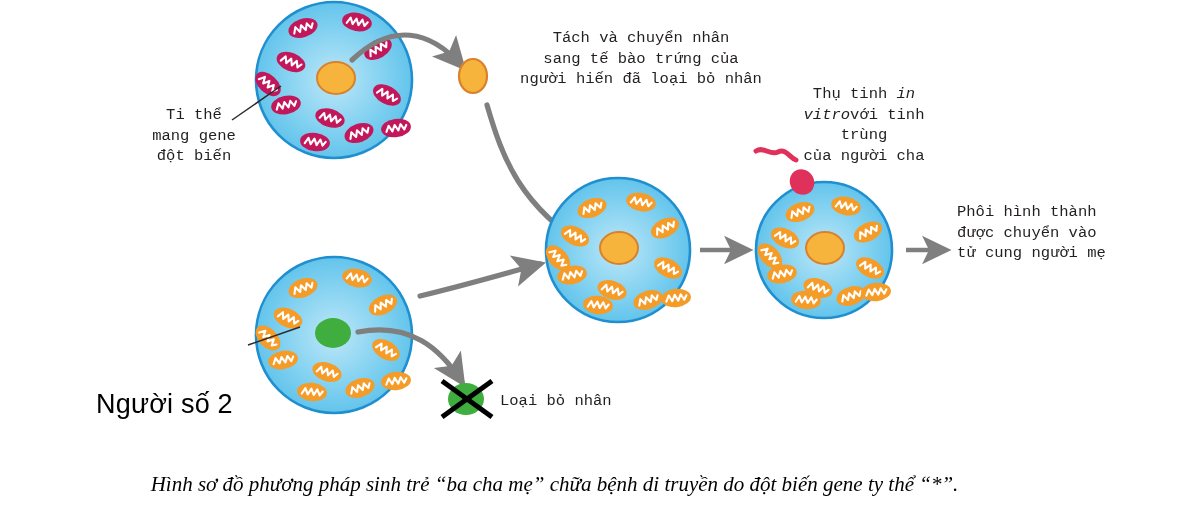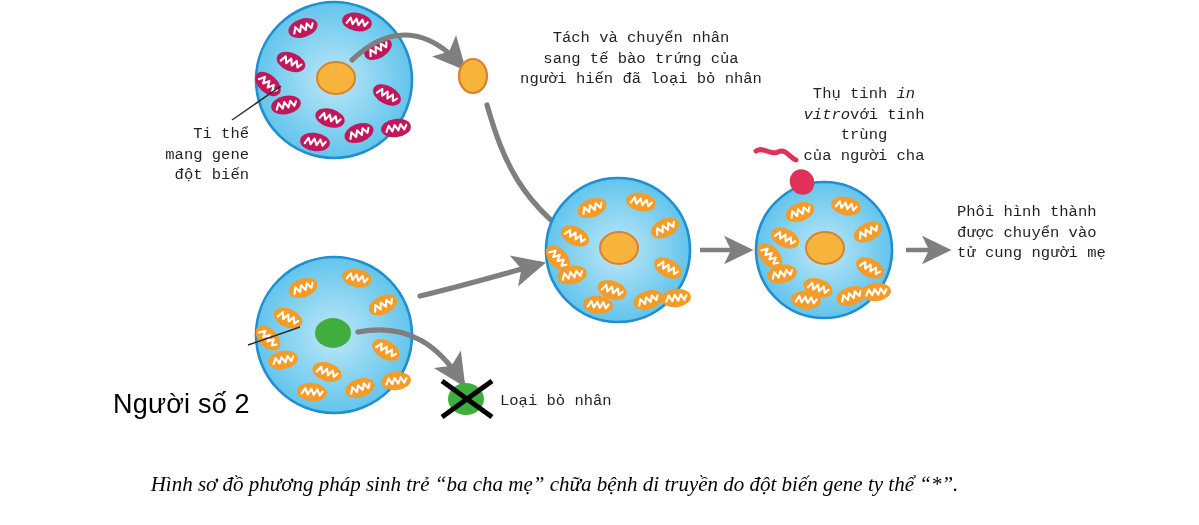--- a/index.html
+++ b/index.html
@@ -23,35 +23,35 @@
   }
   .person-label {
     position: absolute;
     font-family: "Liberation Sans", sans-serif;
     font-size: 27px;
     color: #000000;
     white-space: nowrap;
     letter-spacing: 0.2px;
   }
   #person-1-label { left: 65px; top: 28px; }
-  #person-2-label { left: 113px; top: 389px; }
+  #person-2-label { left: 96px; top: 389px; }
 
   .anno {
     position: absolute;
     font-family: Liberation Mono, monospace;
     font-size: 15.5px;
     color: #231f20;
     line-height: 1.33;
     white-space: pre-line;
   }
   .anno.center { text-align: center; }
   .anno.left   { text-align: left; }
 
   #anno-mito-mutant {
-    left: 139px; top: 124px; width: 110px; text-align: right;
+    left: 139px; top: 105px; width: 110px; text-align: center;
   }
   #anno-mito-normal {
     left: 96px; top: 322px; width: 170px; text-align: center;
   }
   #anno-transfer {
     left: 516px; top: 28px; width: 250px;
   }
   #anno-ivf {
     left: 752px; top: 84px; width: 160px; margin-left: 32px;
   }

